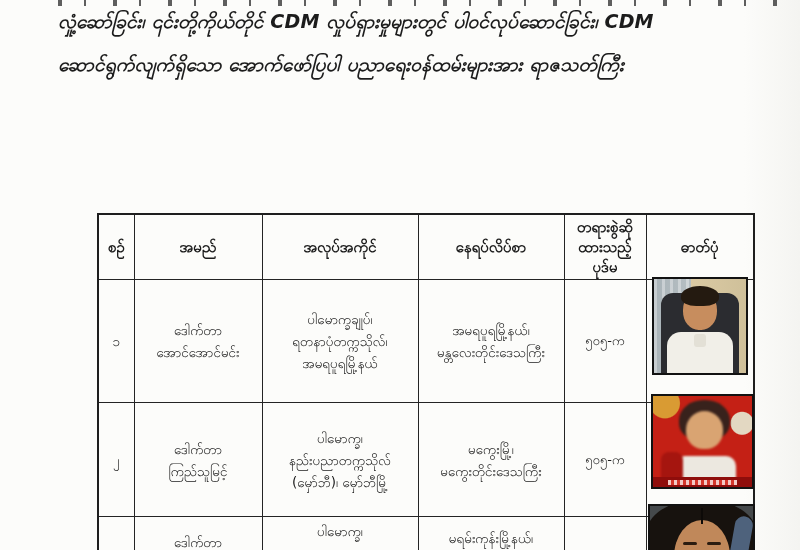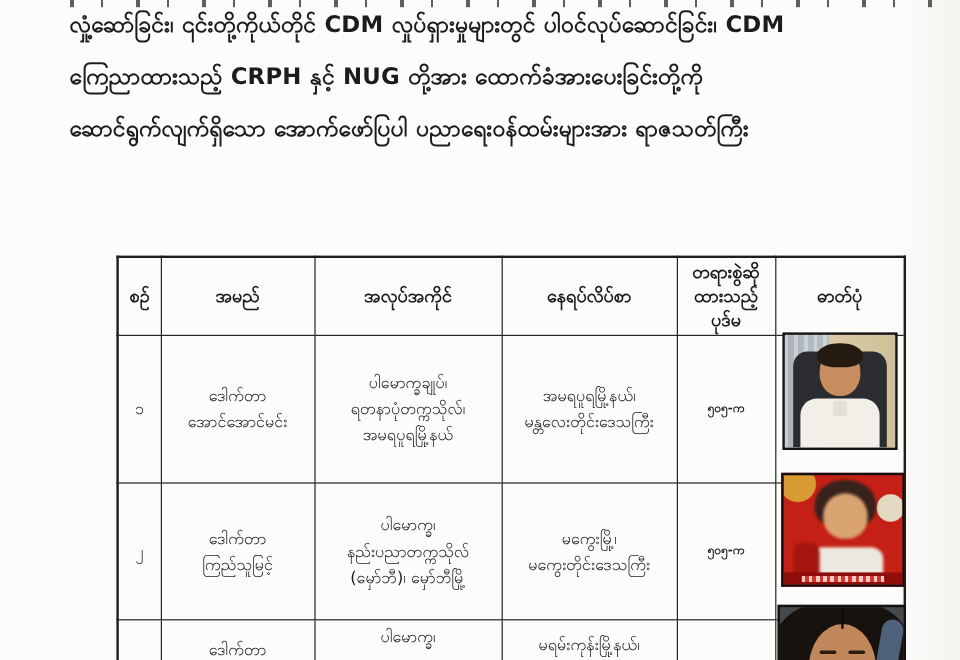--- a/index.html
+++ b/index.html
@@ -13,37 +13,37 @@
   
   .remnant{
     position:absolute;left:58px;top:0;width:732px;height:6px;opacity:.75;
     background:
       repeating-linear-gradient(90deg,#2a2a2a 0 4px,transparent 4px 26px,#2a2a2a 26px 28px,transparent 28px 55px);
   }
 
   .paragraph{position:absolute;left:58px;top:0;width:732px;}
   .para-line{
     height:43px;line-height:43px;font-size:19px;font-weight:600;
-    white-space:nowrap;overflow:hidden;letter-spacing:.2px;
+    white-space:nowrap;overflow:hidden;letter-spacing:.2px;font-style:italic;
   }
 
   table.doc{
     position:absolute;left:97px;top:213px;width:656px;
     border-collapse:collapse;table-layout:fixed;
     border:2px solid #1e1e1e;background:transparent;
   }
   .doc th,.doc td{
     border:1.5px solid #242424;
     text-align:center;vertical-align:middle;
     white-space:pre-line;overflow:hidden;
     padding:2px 9px;color:#1b1b1b;
   }
   .doc th{font-size:15px;font-weight:700;line-height:20px;}
   .doc td{font-size:13.5px;line-height:22px;}
-  .doc td.section{font-size:10px;font-weight:bold;}
+  .doc td.section{font-size:13px;}
   tr.hdr{height:52px;}
   tr.r1{height:123px;}
   tr.r2{height:114px;}
   tr.r3{height:120px;}
   tr.r3 td{vertical-align:top;}
   tr.r3 td.name{padding-top:14px;}
   tr.r3 td.occ{padding-top:3px;}
   tr.r3 td.addr{padding-top:10px;}
 
   
@@ -84,21 +84,20 @@
 </style>
 </head>
 <body>
 
 <div class="page">
 
   <div class="remnant"></div>
 
   <div class="paragraph">
     <div class="para-line">လှုံ့ဆော်ခြင်း၊ ၎င်းတို့ကိုယ်တိုင် CDM လှုပ်ရှားမှုများတွင် ပါဝင်လုပ်ဆောင်ခြင်း၊ CDM</div>
-    <div class="para-line">ကြေညာထားသည့် CRPH နှင့် NUG တို့အား ထောက်ခံအားပေးခြင်းတို့ကို</div>
     <div class="para-line">ဆောင်ရွက်လျက်ရှိသော အောက်ဖော်ပြပါ ပညာရေးဝန်ထမ်းများအား ရာဇသတ်ကြီး</div>
   </div>
 
   <table class="doc">
     <colgroup>
       <col style="width:36px">
         <col style="width:128px">
         <col style="width:156px">
       <col style="width:146px">
         <col style="width:82px">

